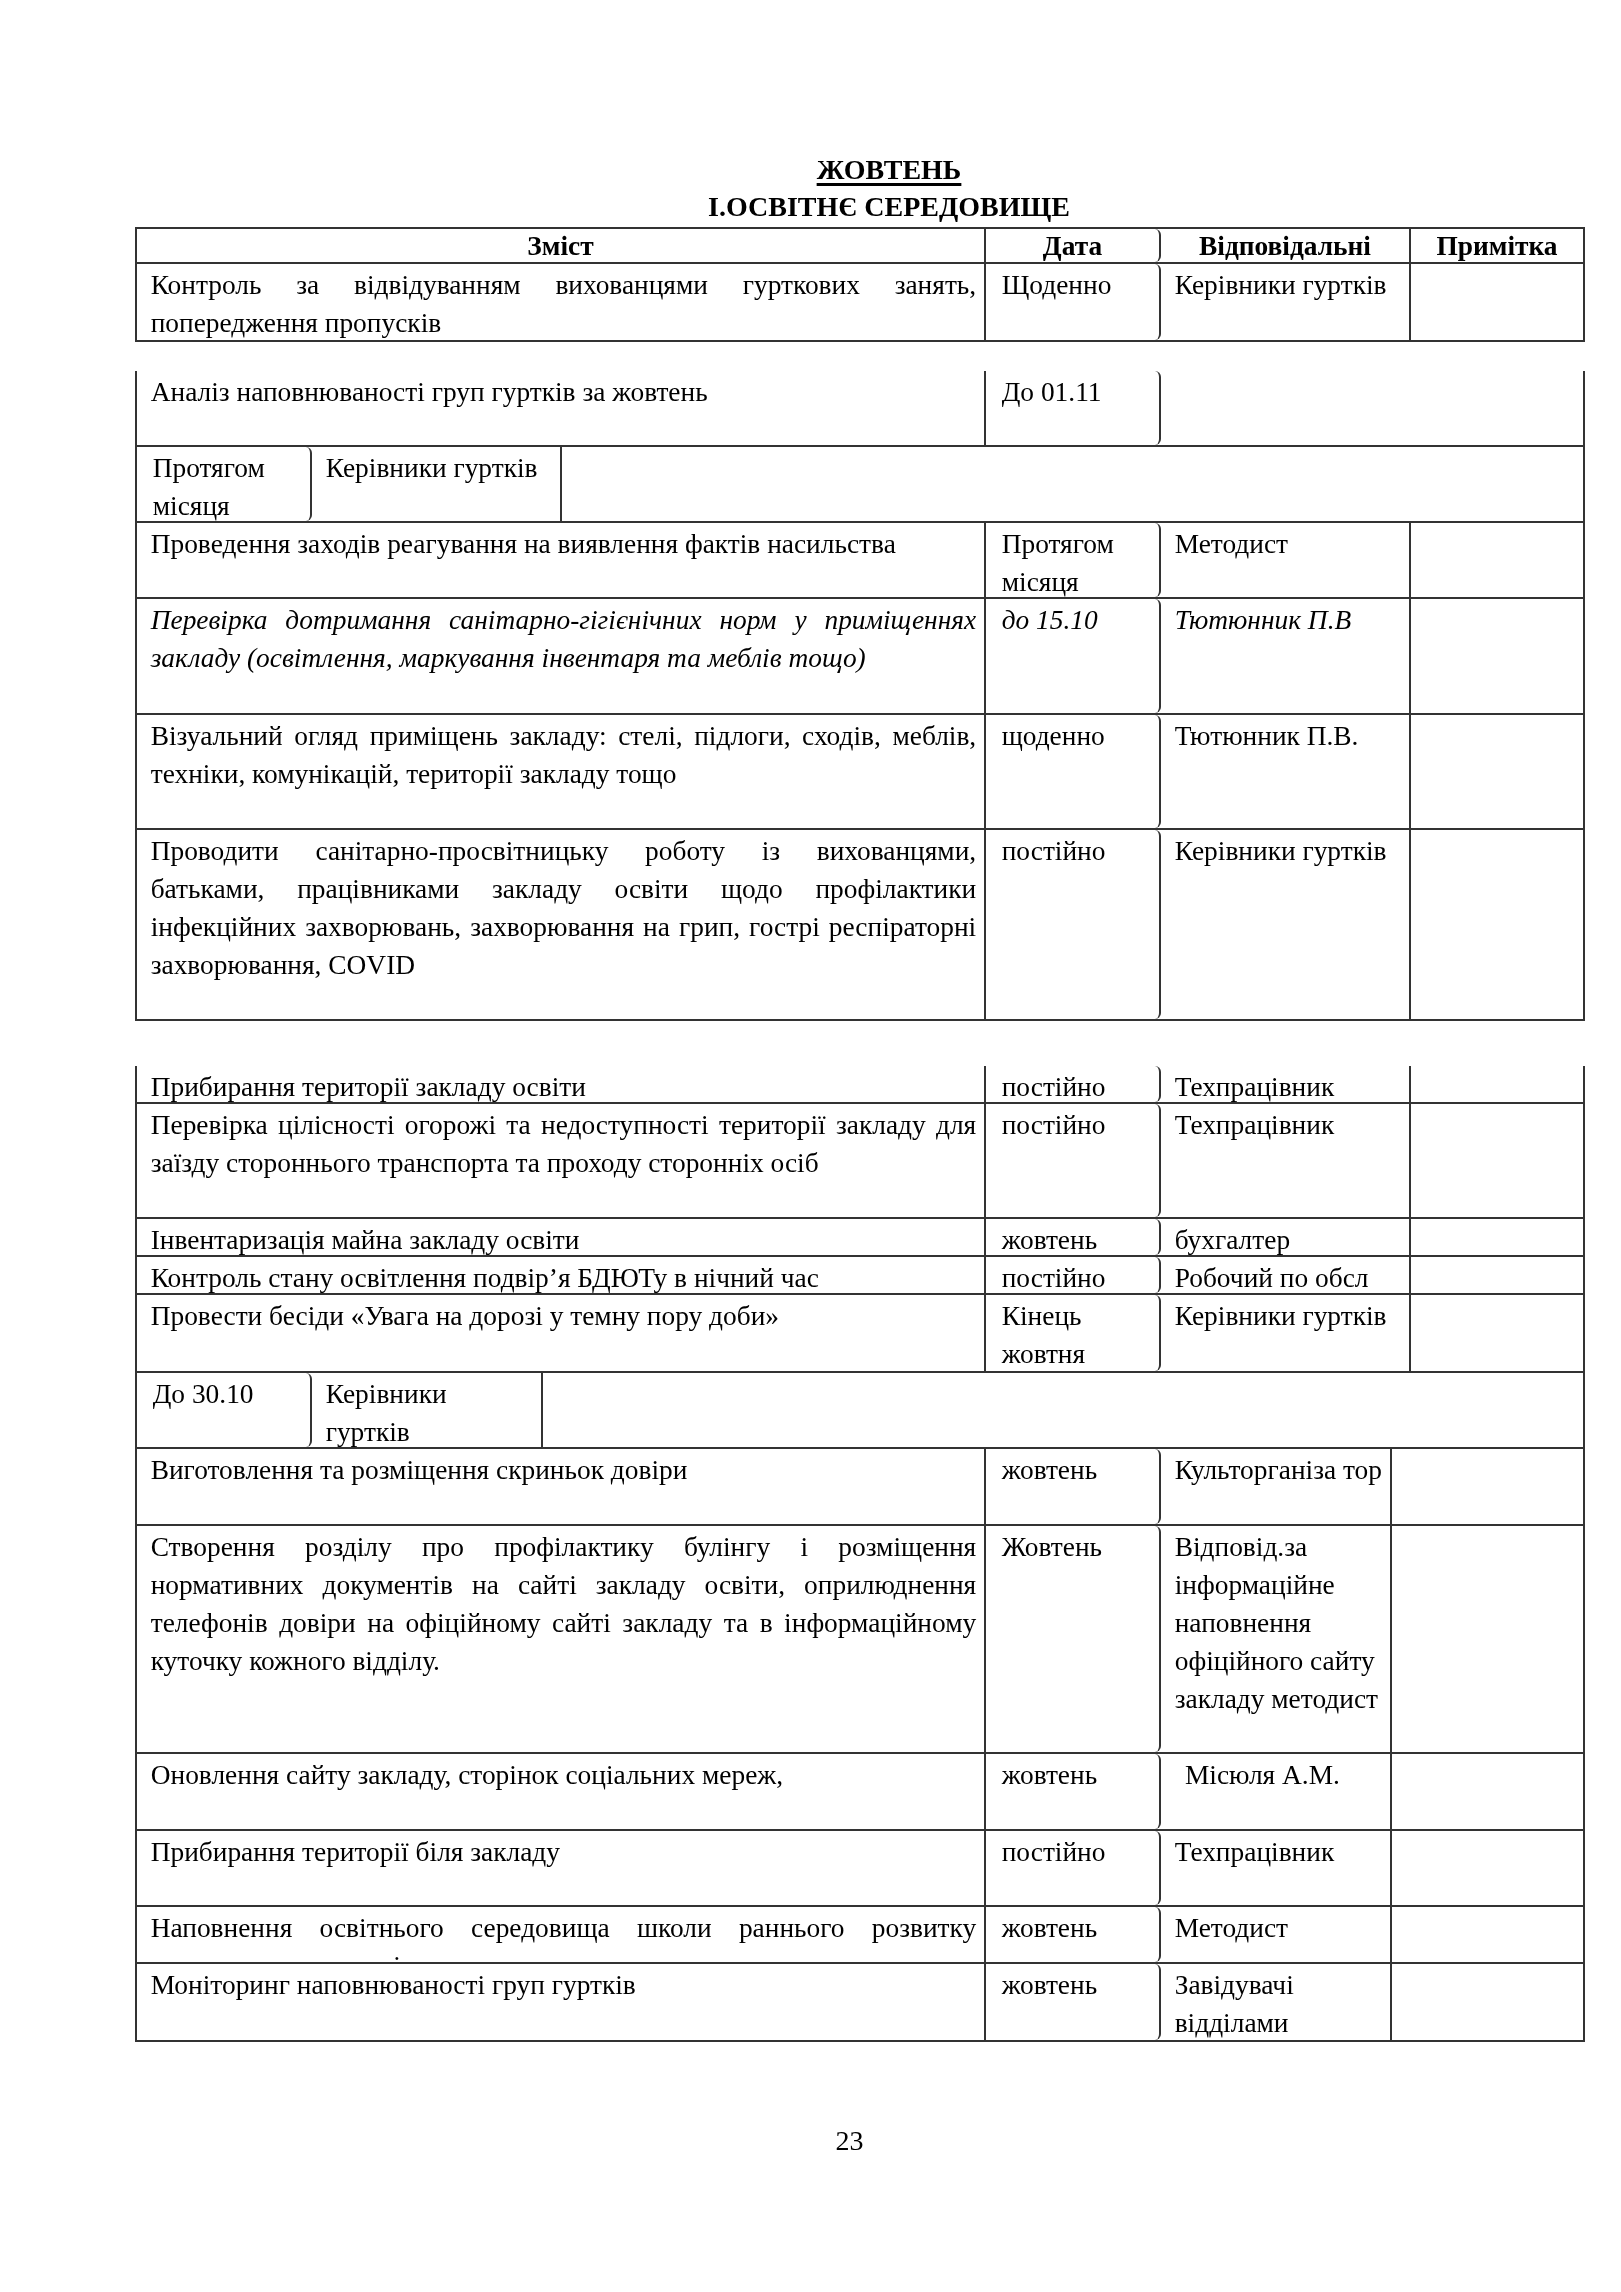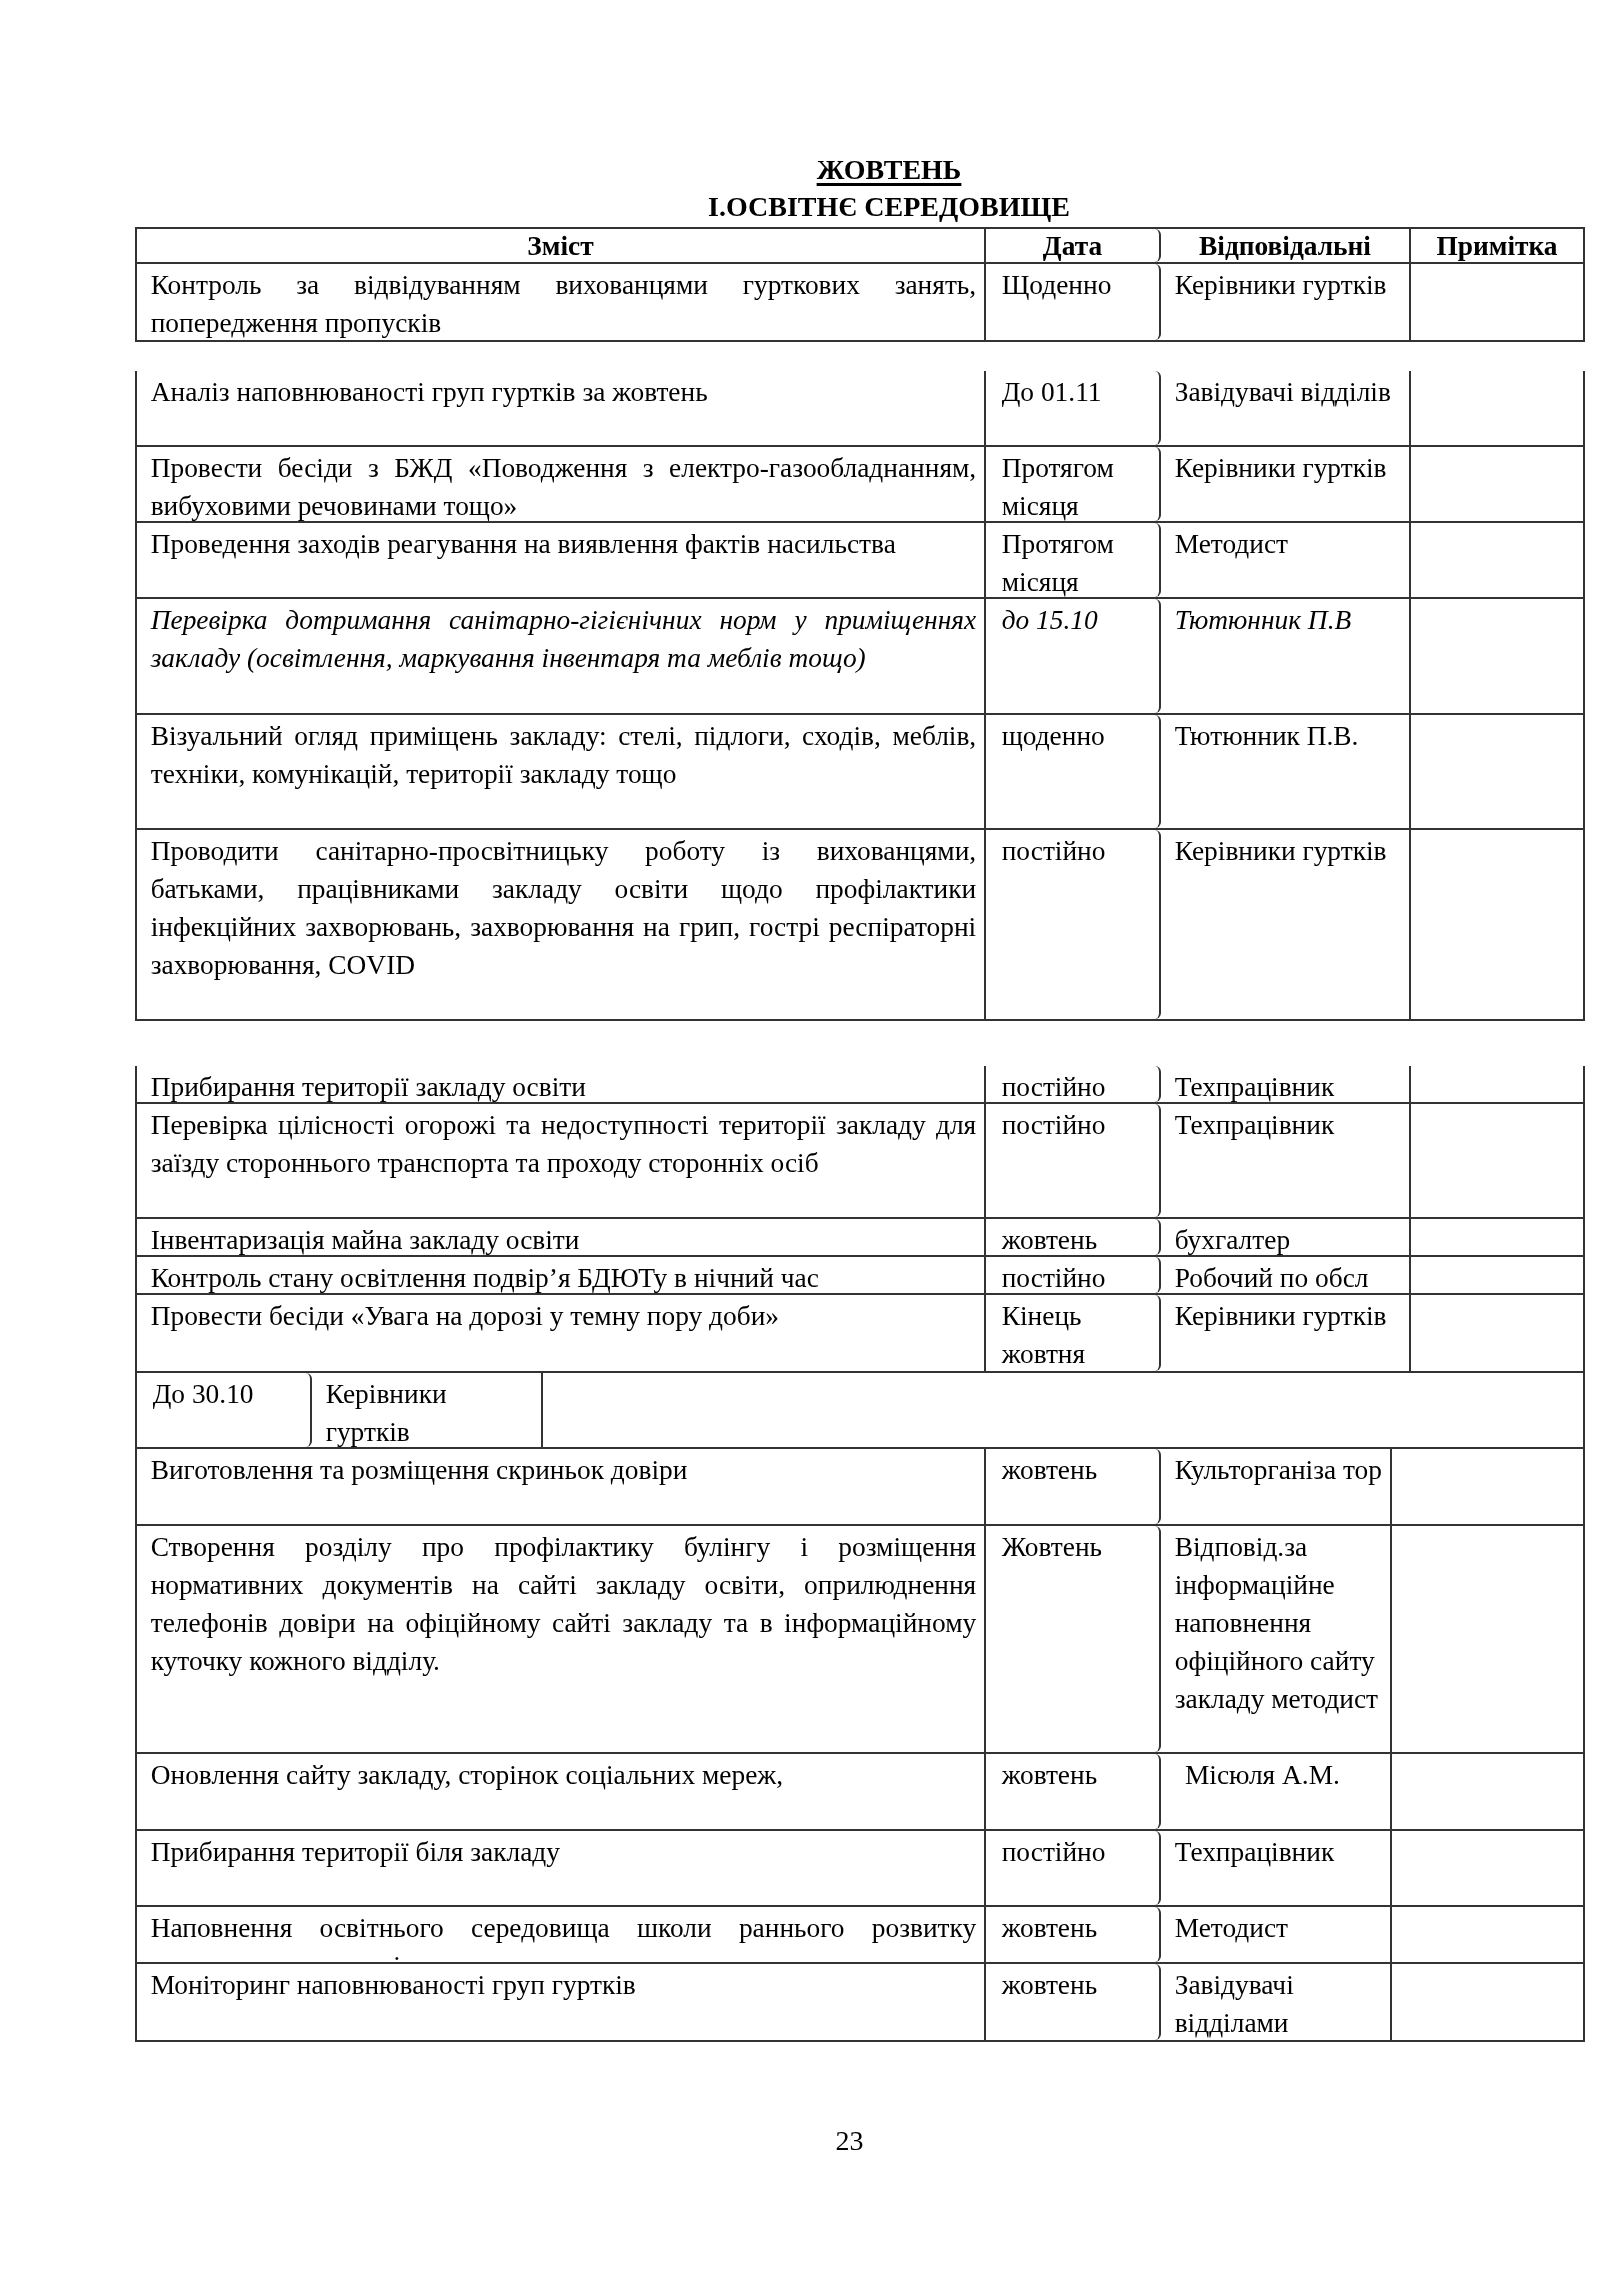--- a/index.html
+++ b/index.html
@@ -40,25 +40,23 @@
   <div id="rows">
       <div class="row" style="height: 78px;">
         <div class="cell c1">Контроль за відвідуванням вихованцями гурткових занять, попередження пропусків</div>
         <div class="cell c2" style="white-space: normal;">Щоденно</div>
         <div class="cell c3" style="white-space: normal;">Керівники гуртків</div>
         <div class="cell c4"></div>
       </div>
       <div class="row" style="height: 76px; margin-top: 29px;">
         <div class="cell c1">Аналіз наповнюваності груп гуртків за жовтень</div>
         <div class="cell c2" style="white-space: normal;">До 01.11</div>
-        <div class="cell c3" style="white-space: normal;">Завідувачі відділів</div>
         <div class="cell c4"></div>
       </div>
       <div class="row" style="height: 76px;">
-        <div class="cell c1">Провести бесіди з БЖД «Поводження з електро-газообладнанням, вибуховими речовинами тощо»</div>
         <div class="cell c2" style="white-space: normal;">Протягом місяця</div>
         <div class="cell c3" style="white-space: normal;">Керівники гуртків</div>
         <div class="cell c4"></div>
       </div>
       <div class="row" style="height: 76px;">
         <div class="cell c1">Проведення заходів  реагування на виявлення фактів насильства</div>
         <div class="cell c2" style="white-space: normal;">Протягом місяця</div>
         <div class="cell c3" style="white-space: normal;">Методист</div>
         <div class="cell c4"></div>
       </div>

